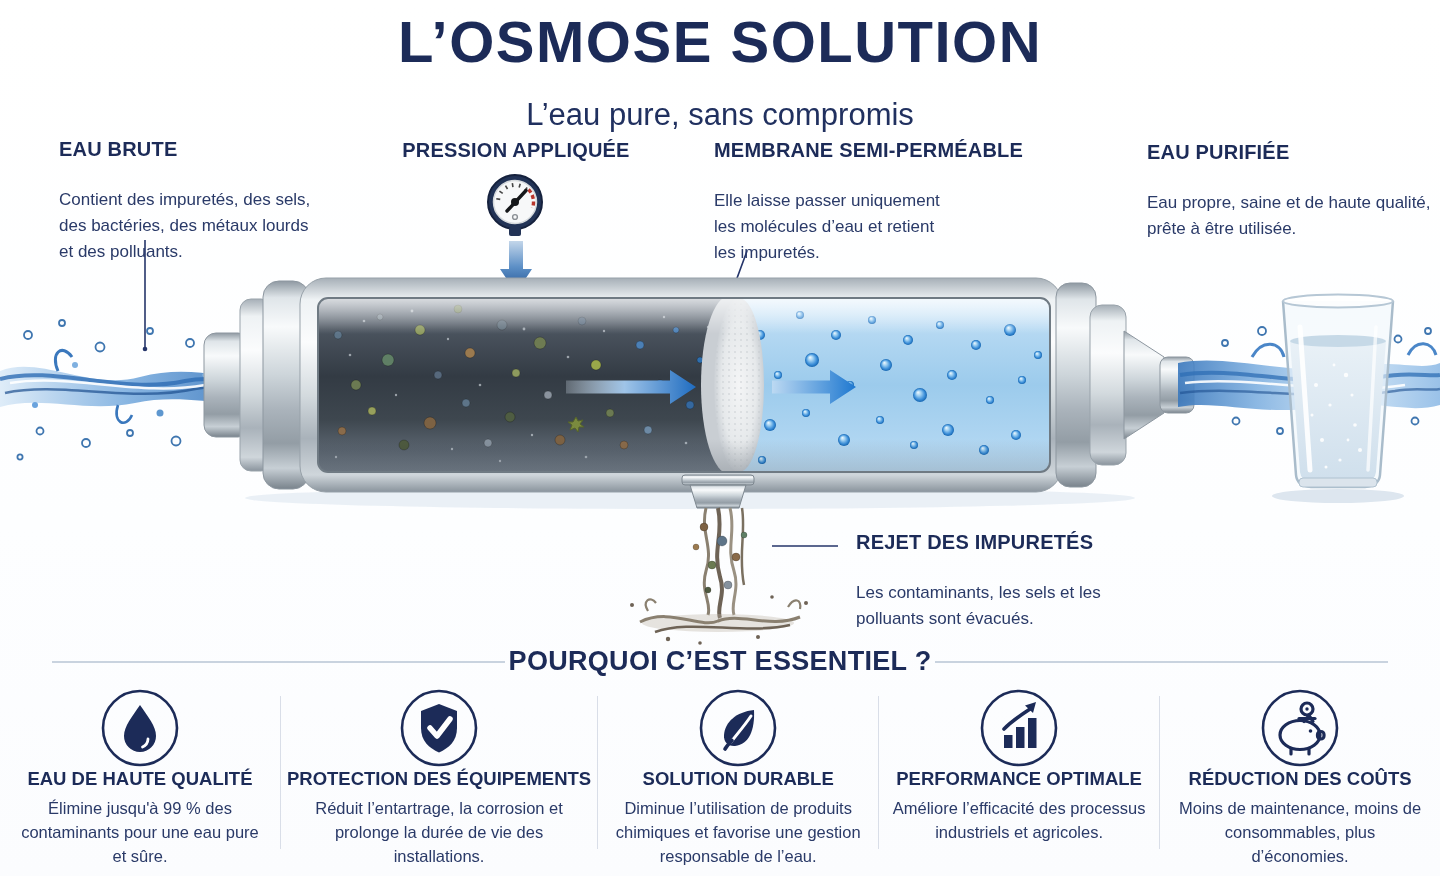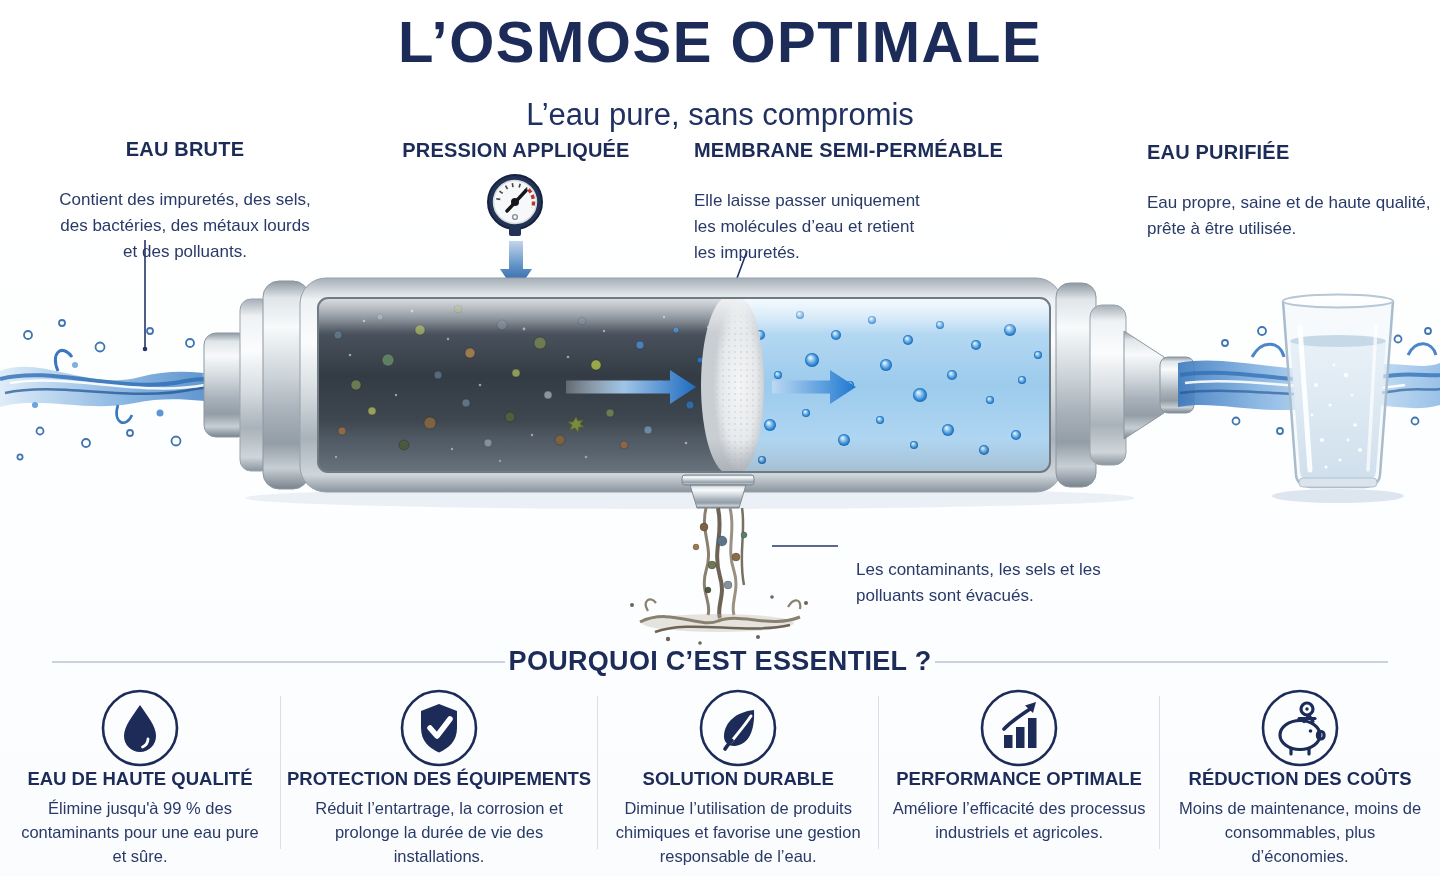--- a/index.html
+++ b/index.html
@@ -25,44 +25,45 @@
   .bdiv{width:1px;background:#d9dee8;margin:12px 0 20px;}
   .bcol h3{font-size:18.5px;font-weight:bold;white-space:nowrap;color:#1c2b58;}
   .bcol p{font-size:16.5px;line-height:1.45;margin-top:7px;color:#2a3a68;max-width:268px;}
 </style>
 </head>
 <body>
 
 <div class="page">
 
   <header class="hdr">
-    <h1>L’OSMOSE OPTIMALE</h1>
+    <h1>L’OSMOSE SOLUTION</h1>
     <p>L’eau pure, sans compromis</p>
   </header>
 
-  <section class="callout" style="left:59px;top:138px;width:252px;text-align:center;">
+  <section class="callout" style="left:59px;top:138px;width:252px;">
     <h3>EAU BRUTE</h3>
     <p>Contient des impuretés, des sels, des bactéries, des métaux lourds et des polluants.</p>
   </section>
 
   <section class="callout center" style="left:398px;top:139px;width:236px;">
     <h3>PRESSION APPLIQUÉE</h3>
   </section>
 
-  <section class="callout" style="left:694px;top:139px;width:238px;">
+  <section class="callout" style="left:714px;top:139px;width:238px;">
     <h3>MEMBRANE SEMI-PERMÉABLE</h3>
     <p>Elle laisse passer uniquement les molécules d’eau et retient les impuretés.</p>
   </section>
 
   <section class="callout" style="left:1147px;top:141px;width:300px;">
     <h3>EAU PURIFIÉE</h3>
     <p>Eau propre, saine et de haute qualité, prête à être utilisée.</p>
   </section>
 
   <section class="callout" style="left:856px;top:531px;width:270px;">
+    <h3>REJET DES IMPURETÉS</h3>
     <p>Les contaminants, les sels et les polluants sont évacués.</p>
   </section>
 
   <svg class="gauge" width="66" height="66" viewBox="0 0 66 66">
     <circle cx="33" cy="32" r="27" fill="#223356"></circle>
     <circle cx="33" cy="32" r="27" fill="none" stroke="#15213d" stroke-width="2"></circle>
     <circle cx="33" cy="32" r="21.5" fill="#f7f8f9" stroke="#d6dadd" stroke-width="1.5"></circle>
     <g stroke="#444" stroke-width="1.6">
       <line x1="33" y1="13" x2="33" y2="17" transform="rotate(-80 33 32)"></line>
       <line x1="33" y1="13" x2="33" y2="17" transform="rotate(-55 33 32)"></line>

